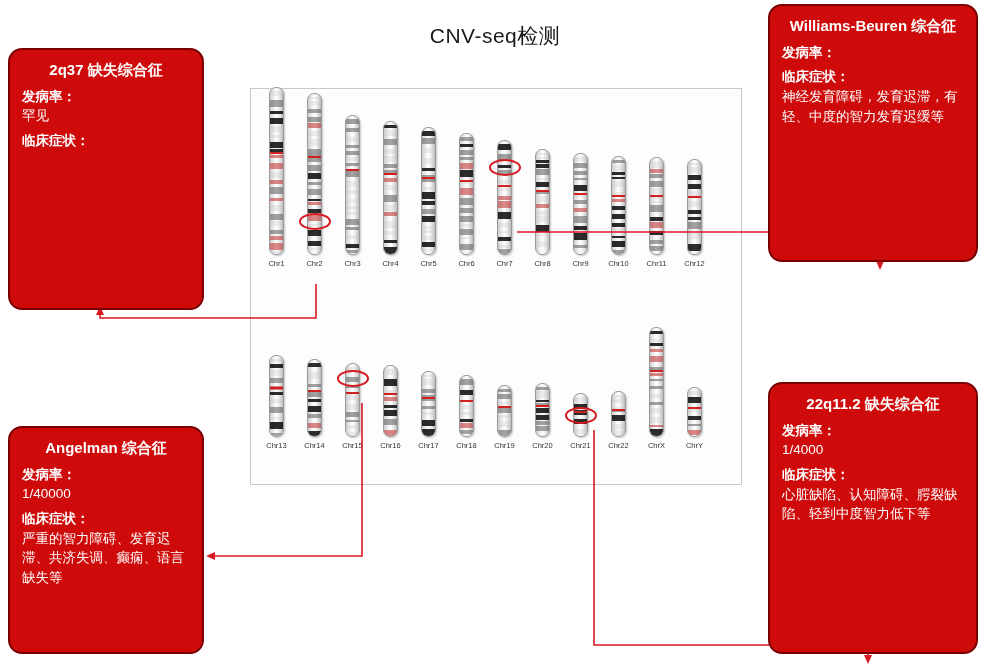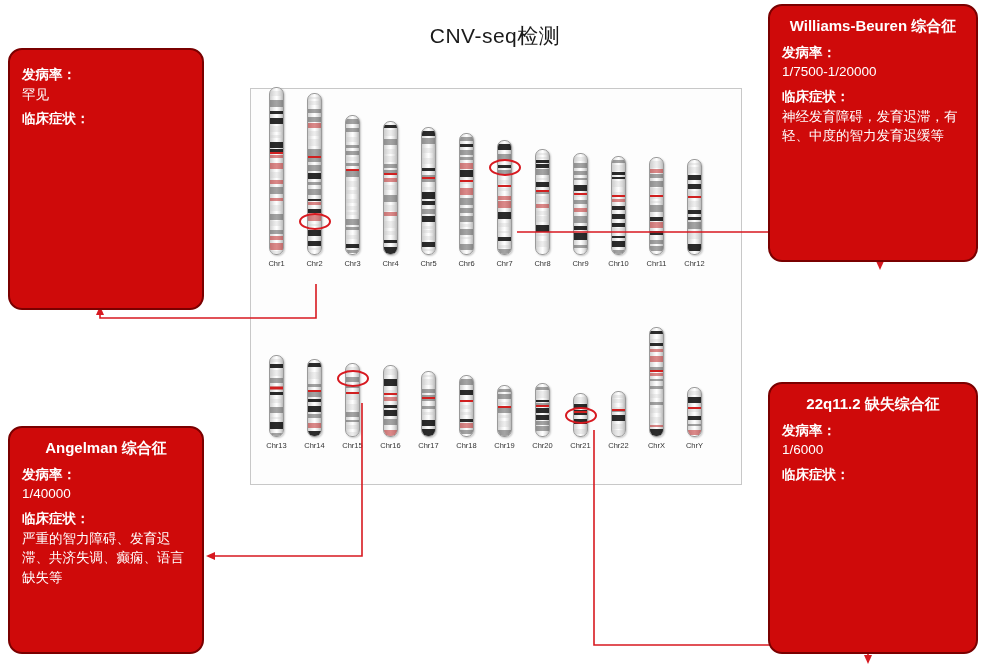--- a/index.html
+++ b/index.html
@@ -605,41 +605,42 @@
     <polygon points="880,262 876,271 884,271" fill="#d71920" transform="rotate(180 880 266)"></polygon>
 
     <path d="M362,403 L362,556 L212,556" fill="none" stroke="#d71920" stroke-width="1.6"></path>
     <polygon points="206,556 215,552 215,560" fill="#d71920"></polygon>
 
     <path d="M594,430 L594,645 L868,645 L868,662" fill="none" stroke="#d71920" stroke-width="1.6"></path>
     <polygon points="868,656 864,665 872,665" fill="#d71920" transform="rotate(180 868 660)"></polygon>
   </svg>
 
   <div class="box center" id="box-2q37">
+    <div class="bx-title">2q37 缺失综合征</div>
     <div class="bx-label">发病率：</div>
     <div class="bx-text">罕见</div>
     <div class="bx-label">临床症状：</div>
   </div>
 
   <div class="box center" id="box-wb">
     <div class="bx-title">Williams-Beuren 综合征</div>
     <div class="bx-label">发病率：</div>
-    <div class="bx-text">1/7500-1/20000</div>
     <div class="bx-label">临床症状：</div>
     <div class="bx-text">神经发育障碍，发育迟滞，有轻、中度的智力发育迟缓等</div>
   </div>
 
   <div class="box center" id="box-ang">
     <div class="bx-title">Angelman 综合征</div>
     <div class="bx-label">发病率：</div>
     <div class="bx-text">1/40000</div>
     <div class="bx-label">临床症状：</div>
     <div class="bx-text">严重的智力障碍、发育迟滞、共济失调、癫痫、语言缺失等</div>
   </div>
 
   <div class="box center" id="box-22q">
     <div class="bx-title">22q11.2 缺失综合征</div>
     <div class="bx-label">发病率：</div>
-    <div class="bx-text">1/6000</div>
+    <div class="bx-text">1/4000</div>
     <div class="bx-label">临床症状：</div>
+    <div class="bx-text">心脏缺陷、认知障碍、腭裂缺陷、轻到中度智力低下等</div>
   </div>
 
 </div>
 
 </body></html>

